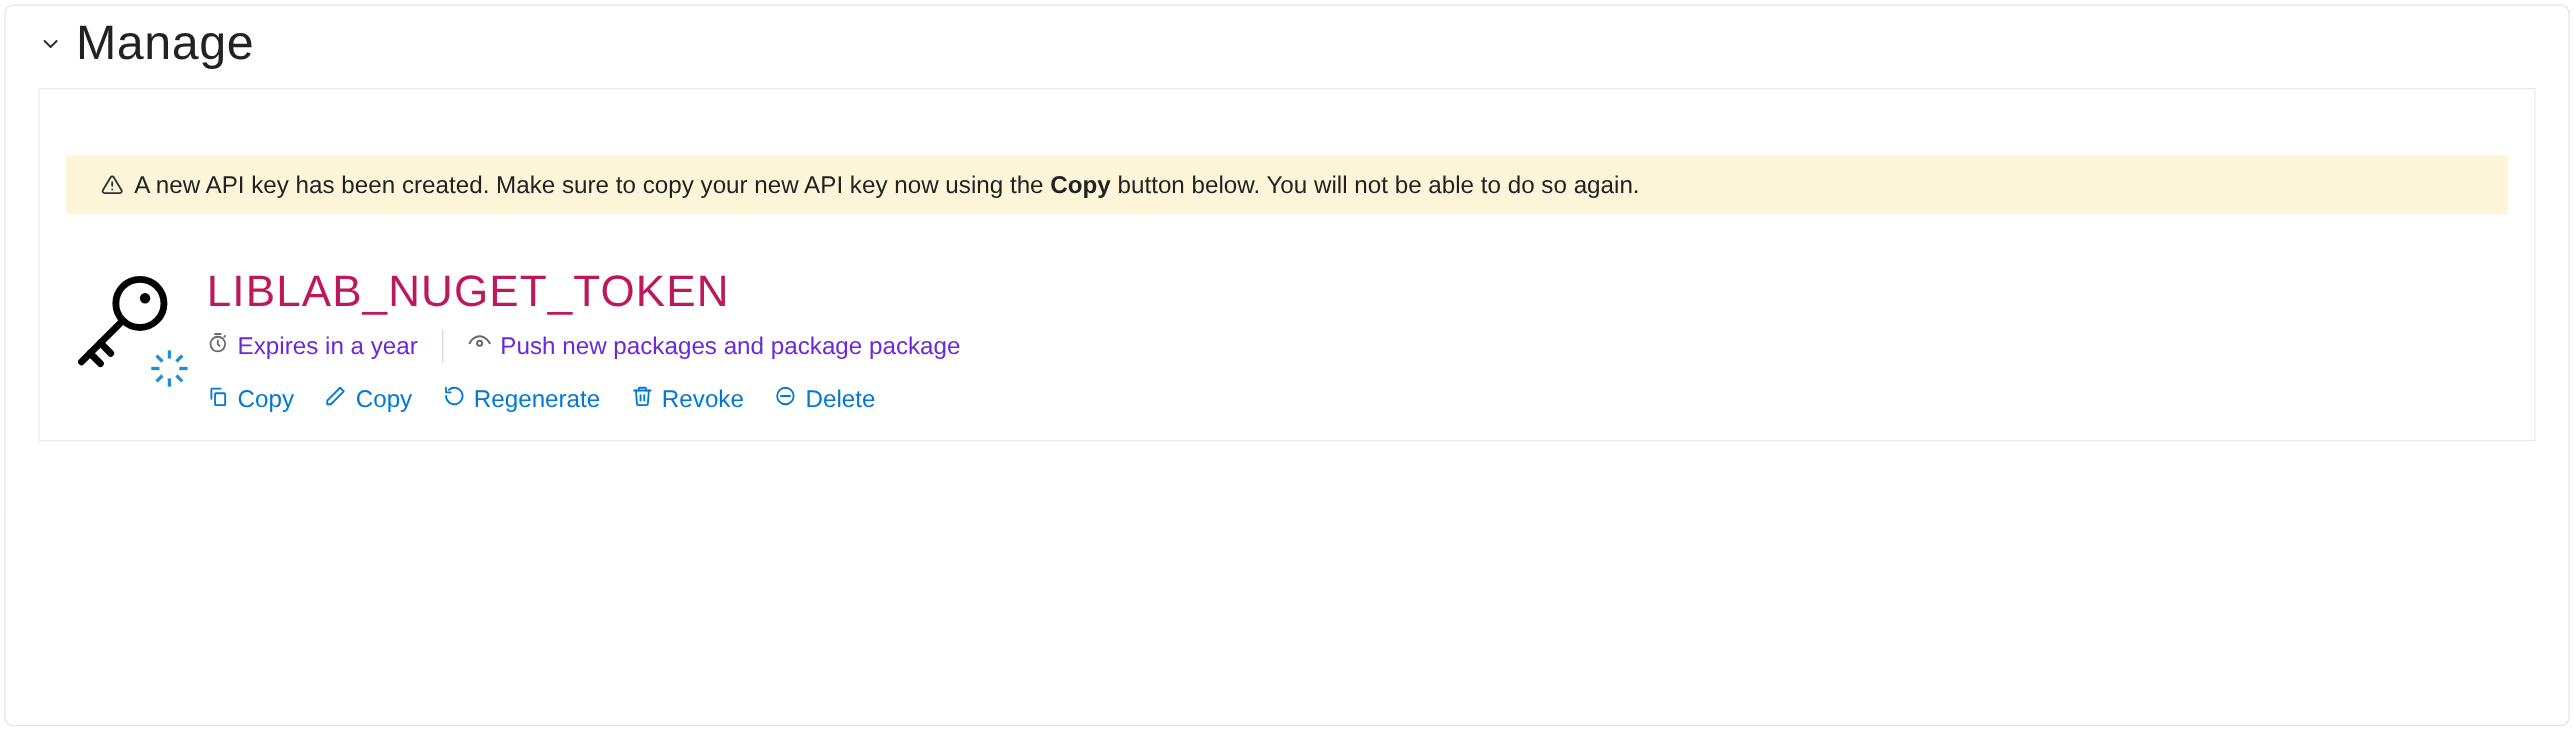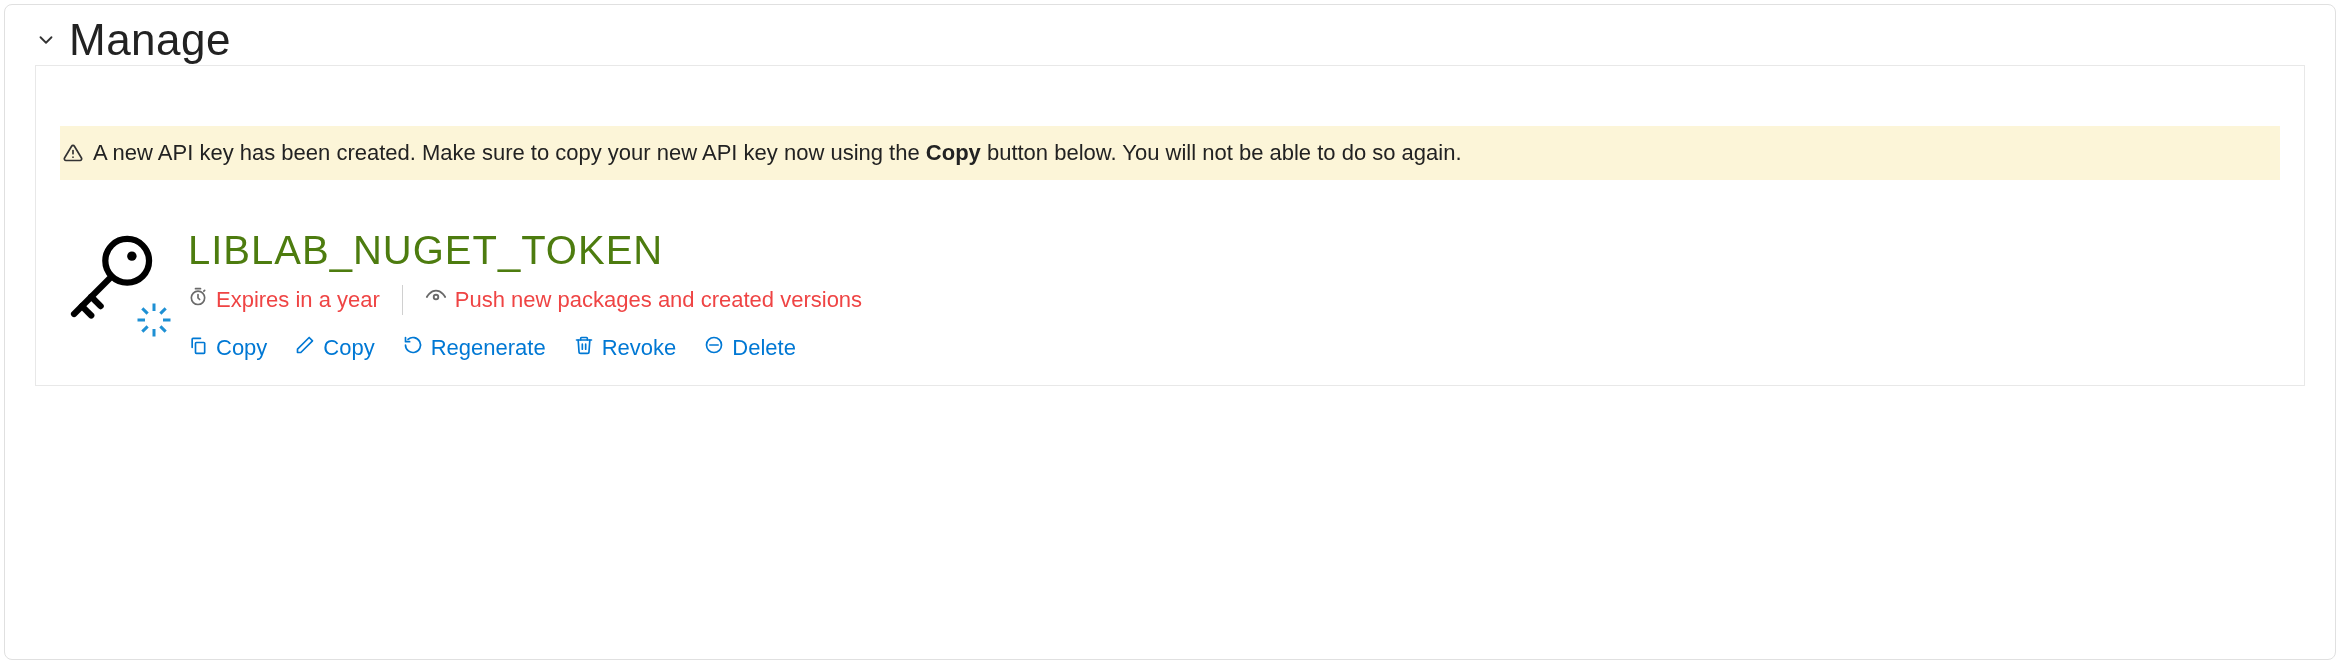--- a/index.html
+++ b/index.html
@@ -20,41 +20,42 @@
       background: #fff;
       width: 2332px;
       height: 656px;
       overflow: hidden;
     }
     .section-header {
       display: flex;
       align-items: center;
       gap: 12px;
       cursor: pointer;
+      margin-bottom: 15px;
     }
     .section-header .chevron {
       font-size: 24px;
       color: #000;
       display: inline-flex;
       align-items: center;
     }
     .section-title {
       font-size: 44px;
       font-weight: 200;
       color: #222;
       letter-spacing: 0.5px;
     }
     .content-box {
       border: 1px solid #e8e8e8;
       padding: 60px 24px 24px 24px;
       background: #fff;
     }
     .warning-banner {
       background: #fcf5d8;
-      padding: 14px 3px;
+      padding: 14px 32px;
       display: flex;
       align-items: center;
       gap: 10px;
       font-size: 22px;
       color: #222;
       margin-bottom: 48px;
     }
     .warning-icon {
       display: inline-flex;
       align-items: center;
@@ -83,29 +84,29 @@
       right: -8px;
       width: 36px;
       height: 36px;
     }
     .key-details {
       flex: 1;
     }
     .key-name {
       font-size: 40px;
       font-weight: 200;
-      color: #4d7c0f;
+      color: #be185d;
       letter-spacing: 1px;
       margin-bottom: 12px;
     }
     .meta-row {
       display: flex;
       align-items: center;
       gap: 22px;
-      color: #ef4444;
+      color: #6d28d9;
       font-size: 22px;
       margin-bottom: 20px;
     }
     .meta-item {
       display: flex;
       align-items: center;
       gap: 8px;
     }
     .meta-divider {
       width: 1px;
@@ -208,21 +209,21 @@
             <span>Expires in a year</span>
           </div>
           <div class="meta-divider"></div>
           <div class="meta-item">
             <span>
               <svg width="22" height="22" viewBox="0 0 24 24" fill="none" stroke="#6a6a6a" stroke-width="2" stroke-linecap="round" stroke-linejoin="round">
                   <path d="M2 12s3.5-7 10-7 10 7 10 7"></path>
                   <circle cx="12" cy="12" r="2.5"></circle>
                 </svg>
             </span>
-            <span>Push new packages and created versions</span>
+            <span>Push new packages and package package</span>
           </div>
         </div>
 
 
 
         <div class="actions">
           <a class="action-link">
             <span>
               <svg viewBox="0 0 24 24" fill="none" stroke="#0078d4" stroke-width="2" stroke-linecap="round" stroke-linejoin="round">
                   <rect x="9" y="9" width="11" height="13" rx="1"></rect>

